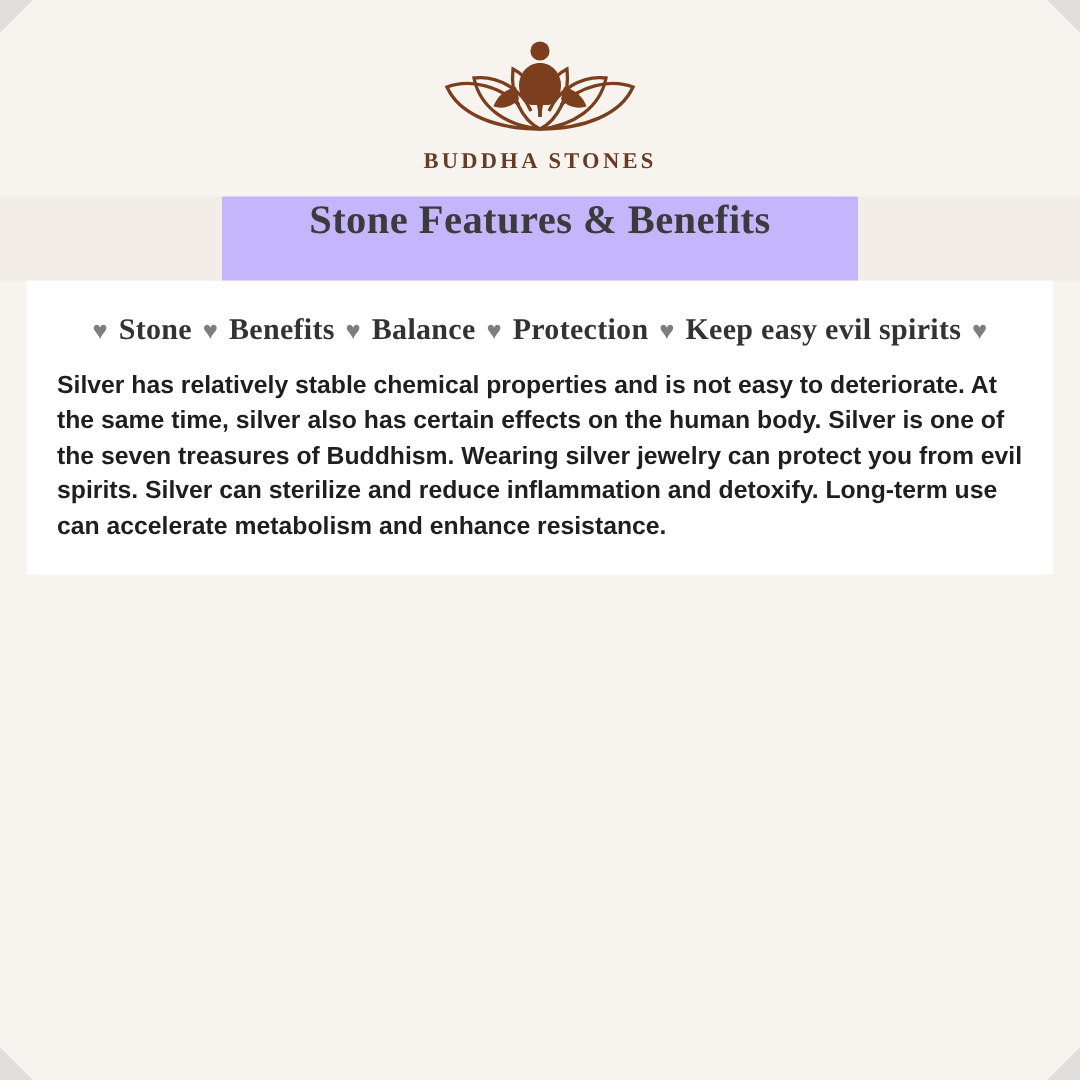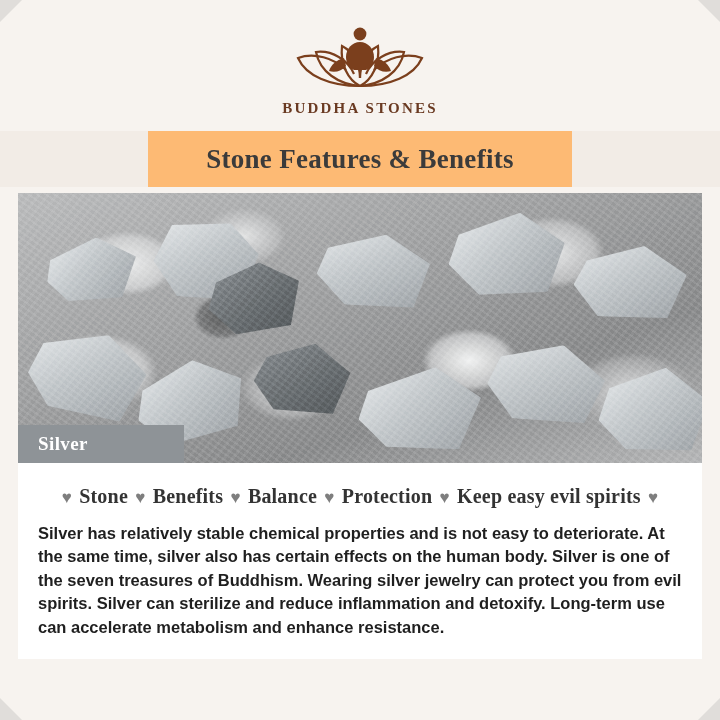--- a/index.html
+++ b/index.html
@@ -65,23 +65,23 @@
     font-weight: bold;
     color: #6a3a22;
     font-family: "Liberation Serif", serif;
   }
 
   
   .title-band {
     position: relative;
     margin-top: 14px;
     height: 56px;
-    background: #fdba74;
+    background: #c4b5fd;
     display: flex;
-    align-items: center;
+    align-items: flex-start;
     justify-content: center;
     margin-left: 148px;
     margin-right: 148px;
   }
   .title-band::before,
   .title-band::after {
     content: "";
     position: absolute;
     top: 0;
     height: 56px;
@@ -227,41 +227,20 @@
         </g>
       </svg>
     </span>
     <div class="brand-name">BUDDHA STONES</div>
   </div>
 
   <div class="title-band">
     <div class="title-text">Stone Features &amp; Benefits</div>
   </div>
 
-  <div class="hero">
-    <div class="hero-img"></div>
-    <div class="hero-shards">
-      <div class="shard" style="left:28px;  top:46px;  width:92px;  height:64px;  transform:rotate(-12deg); clip-path:polygon(8% 20%,62% 0,100% 42%,76% 100%,18% 88%,0 52%);"></div>
-      <div class="shard" style="left:136px; top:28px;  width:104px; height:78px;  transform:rotate(6deg);   clip-path:polygon(14% 10%,70% 0,100% 36%,86% 96%,26% 100%,0 58%);"></div>
-      <div class="shard d" style="left:190px; top:70px; width:92px; height:70px;  transform:rotate(-4deg);  clip-path:polygon(10% 24%,58% 0,100% 30%,88% 92%,28% 100%,0 62%);"></div>
-      <div class="shard" style="left:300px; top:40px;  width:110px; height:76px;  transform:rotate(10deg);  clip-path:polygon(6% 30%,56% 0,100% 28%,92% 88%,30% 100%,0 66%);"></div>
-      <div class="shard" style="left:430px; top:22px;  width:118px; height:82px;  transform:rotate(-8deg);  clip-path:polygon(12% 16%,66% 0,100% 44%,80% 100%,22% 92%,0 50%);"></div>
-      <div class="shard" style="left:556px; top:52px;  width:112px; height:74px;  transform:rotate(5deg);   clip-path:polygon(10% 26%,60% 0,100% 34%,86% 94%,24% 100%,0 60%);"></div>
-      <div class="shard" style="left:10px;  top:140px; width:118px; height:86px;  transform:rotate(7deg);   clip-path:polygon(10% 18%,64% 0,100% 40%,82% 98%,20% 90%,0 54%);"></div>
-      <div class="shard" style="left:118px; top:168px; width:108px; height:80px;  transform:rotate(-9deg);  clip-path:polygon(8% 28%,58% 0,100% 32%,90% 90%,26% 100%,0 64%);"></div>
-      <div class="shard d" style="left:236px; top:150px; width:96px; height:72px;  transform:rotate(3deg);  clip-path:polygon(12% 22%,62% 0,100% 38%,84% 96%,22% 94%,0 56%);"></div>
-      <div class="shard" style="left:340px; top:176px; width:124px; height:84px;  transform:rotate(-6deg);  clip-path:polygon(10% 20%,66% 0,100% 42%,78% 100%,20% 88%,0 52%);"></div>
-      <div class="shard" style="left:470px; top:150px; width:116px; height:80px;  transform:rotate(9deg);   clip-path:polygon(8% 26%,60% 0,100% 36%,88% 92%,26% 100%,0 62%);"></div>
-      <div class="shard" style="left:580px; top:176px; width:112px; height:86px;  transform:rotate(-5deg);  clip-path:polygon(12% 18%,64% 0,100% 44%,80% 98%,22% 90%,0 54%);"></div>
-    </div>
-    <div class="hero-grain"></div>
-    <div class="caption-tab">
-      <span class="label">Silver</span>
-    </div>
-  </div>
 
   <div class="body-panel">
     <div class="keywords">
       <span class="heart">♥</span>
       <span>Stone</span>
       <span class="heart">♥</span>
       <span>Benefits</span>
       <span class="heart">♥</span>
       <span>Balance</span>
       <span class="heart">♥</span>

